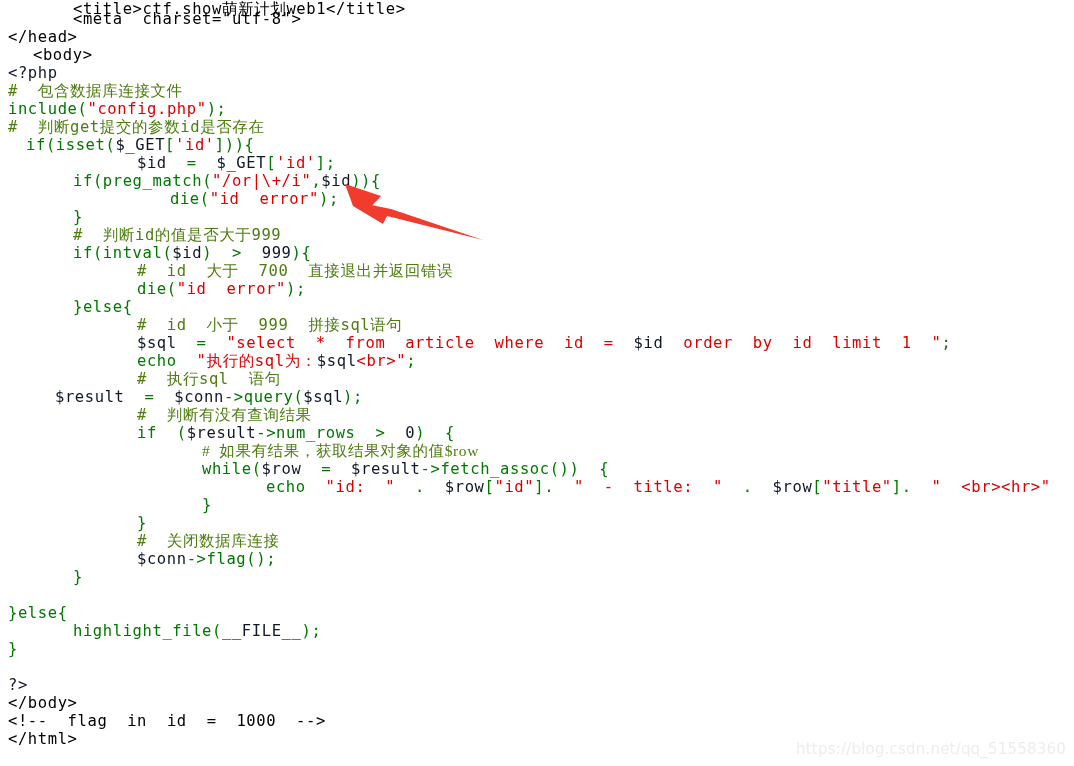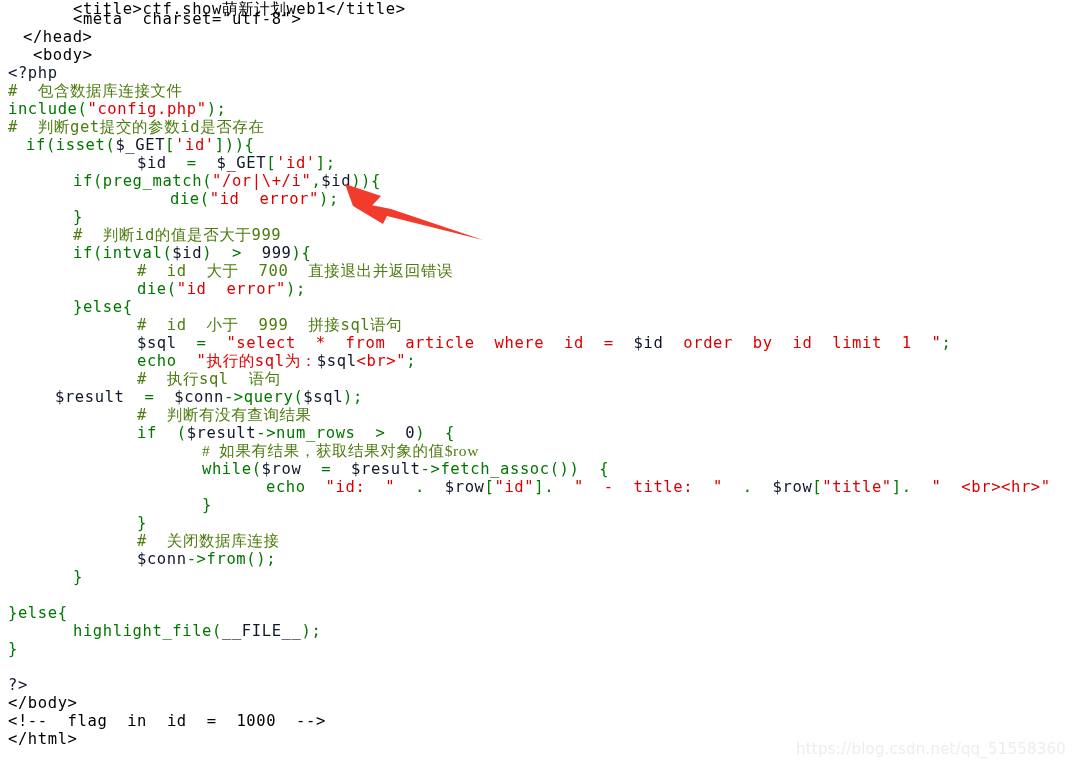--- a/index.html
+++ b/index.html
@@ -64,21 +64,21 @@
     user-select: none;
   }
 </style>
 </head>
 <body>
 
 <div id="code-area">
   <div id="code-lines">
       <div class="code-line" style="top: 0px; padding-left: 73px;"><span class="c-html">&lt;title&gt;ctf.show萌新计划web1&lt;/title&gt;</span></div>
       <div class="code-line" style="top: 10px; padding-left: 73px;"><span class="c-html">&lt;meta  charset="utf-8"&gt;</span></div>
-      <div class="code-line" style="top: 28px; padding-left: 8px; margin-left: 15px;"><span class="c-html">&lt;/head&gt;</span></div>
+      <div class="code-line" style="top: 28px; padding-left: 8px;"><span class="c-html">&lt;/head&gt;</span></div>
       <div class="code-line" style="top: 46px; padding-left: 8px; margin-left: 25px;"><span class="c-html">&lt;body&gt;</span></div>
       <div class="code-line" style="top: 64px; padding-left: 8px;"><span class="c-default">&lt;?php</span></div>
       <div class="code-line" style="top: 82px; padding-left: 8px;"><span class="c-comment">#  包含数据库连接文件</span></div>
       <div class="code-line" style="top: 100px; padding-left: 8px;"><span class="c-keyword">include</span><span class="c-keyword">(</span><span class="c-string">"config.php"</span><span class="c-keyword">)</span><span class="c-keyword">;</span></div>
       <div class="code-line" style="top: 118px; padding-left: 8px;"><span class="c-comment">#  判断get提交的参数id是否存在</span></div>
       <div class="code-line" style="top: 136px; padding-left: 26px;"><span class="c-keyword">if</span><span class="c-keyword">(</span><span class="c-keyword">isset</span><span class="c-keyword">(</span><span class="c-default">$_GET</span><span class="c-keyword">[</span><span class="c-string">'id'</span><span class="c-keyword">])){</span></div>
       <div class="code-line" style="top: 154px; padding-left: 137px;"><span class="c-default">$id</span><span class="c-keyword">  =  </span><span class="c-default">$_GET</span><span class="c-keyword">[</span><span class="c-string">'id'</span><span class="c-keyword">];</span></div>
       <div class="code-line" style="top: 172px; padding-left: 73px;"><span class="c-keyword">if</span><span class="c-keyword">(</span><span class="c-keyword">preg_match</span><span class="c-keyword">(</span><span class="c-string">"/or|\+/i"</span><span class="c-keyword">,</span><span class="c-default">$id</span><span class="c-keyword">)){</span></div>
       <div class="code-line" style="top: 190px; padding-left: 170px;"><span class="c-keyword">die</span><span class="c-keyword">(</span><span class="c-string">"id  error"</span><span class="c-keyword">);</span></div>
       <div class="code-line" style="top: 208px; padding-left: 73px;"><span class="c-keyword">}</span></div>
@@ -93,21 +93,21 @@
       <div class="code-line" style="top: 370px; padding-left: 137px;"><span class="c-comment">#  执行sql  语句</span></div>
       <div class="code-line" style="top: 388px; padding-left: 55px;"><span class="c-default">$result</span><span class="c-keyword">  =  </span><span class="c-default">$conn</span><span class="c-keyword">-&gt;</span><span class="c-keyword">query</span><span class="c-keyword">(</span><span class="c-default">$sql</span><span class="c-keyword">);</span></div>
       <div class="code-line" style="top: 406px; padding-left: 137px;"><span class="c-comment">#  判断有没有查询结果</span></div>
       <div class="code-line" style="top: 424px; padding-left: 137px;"><span class="c-keyword">if</span><span class="c-keyword">  (</span><span class="c-default">$result</span><span class="c-keyword">-&gt;num_rows  &gt;  </span><span class="c-default">0</span><span class="c-keyword">)  {</span></div>
       <div class="code-line" style="top: 442px; padding-left: 202px; font-family: Liberation Serif, serif;"><span class="c-comment">#  如果有结果，获取结果对象的值$row</span></div>
       <div class="code-line" style="top: 460px; padding-left: 202px;"><span class="c-keyword">while</span><span class="c-keyword">(</span><span class="c-default">$row</span><span class="c-keyword">  =  </span><span class="c-default">$result</span><span class="c-keyword">-&gt;</span><span class="c-keyword">fetch_assoc</span><span class="c-keyword">())  {</span></div>
       <div class="code-line" style="top: 478px; padding-left: 266px;"><span class="c-keyword">echo</span><span class="c-keyword">  </span><span class="c-string">"id:  "</span><span class="c-keyword">  .  </span><span class="c-default">$row</span><span class="c-keyword">[</span><span class="c-string">"id"</span><span class="c-keyword">].  </span><span class="c-string">"  -  title:  "</span><span class="c-keyword">  .  </span><span class="c-default">$row</span><span class="c-keyword">[</span><span class="c-string">"title"</span><span class="c-keyword">].  </span><span class="c-string">"  &lt;br&gt;&lt;hr&gt;"</span><span class="c-keyword">  .  </span></div>
       <div class="code-line" style="top: 496px; padding-left: 202px;"><span class="c-keyword">}</span></div>
       <div class="code-line" style="top: 514px; padding-left: 137px;"><span class="c-keyword">}</span></div>
       <div class="code-line" style="top: 532px; padding-left: 137px;"><span class="c-comment">#  关闭数据库连接</span></div>
-      <div class="code-line" style="top: 550px; padding-left: 137px;"><span class="c-default">$conn</span><span class="c-keyword">-&gt;</span><span class="c-keyword">from</span><span class="c-keyword">();</span></div>
+      <div class="code-line" style="top: 550px; padding-left: 137px;"><span class="c-default">$conn</span><span class="c-keyword">-&gt;</span><span class="c-keyword">flag</span><span class="c-keyword">();</span></div>
       <div class="code-line" style="top: 568px; padding-left: 73px;"><span class="c-keyword">}</span></div>
       <div class="code-line" style="top: 586px; padding-left: 8px;"><span class="c-keyword"></span></div>
       <div class="code-line" style="top: 604px; padding-left: 8px;"><span class="c-keyword">}else{</span></div>
       <div class="code-line" style="top: 622px; padding-left: 73px;"><span class="c-keyword">highlight_file</span><span class="c-keyword">(</span><span class="c-default">__FILE__</span><span class="c-keyword">);</span></div>
       <div class="code-line" style="top: 640px; padding-left: 8px;"><span class="c-keyword">}</span></div>
       <div class="code-line" style="top: 658px; padding-left: 8px;"><span class="c-keyword"></span></div>
       <div class="code-line" style="top: 676px; padding-left: 8px;"><span class="c-default">?&gt;</span></div>
       <div class="code-line" style="top: 694px; padding-left: 8px;"><span class="c-html">&lt;/body&gt;</span></div>
       <div class="code-line" style="top: 712px; padding-left: 8px;"><span class="c-html">&lt;!--  flag  in  id  =  1000  --&gt;</span></div>
       <div class="code-line" style="top: 730px; padding-left: 8px;"><span class="c-html">&lt;/html&gt;</span></div>

